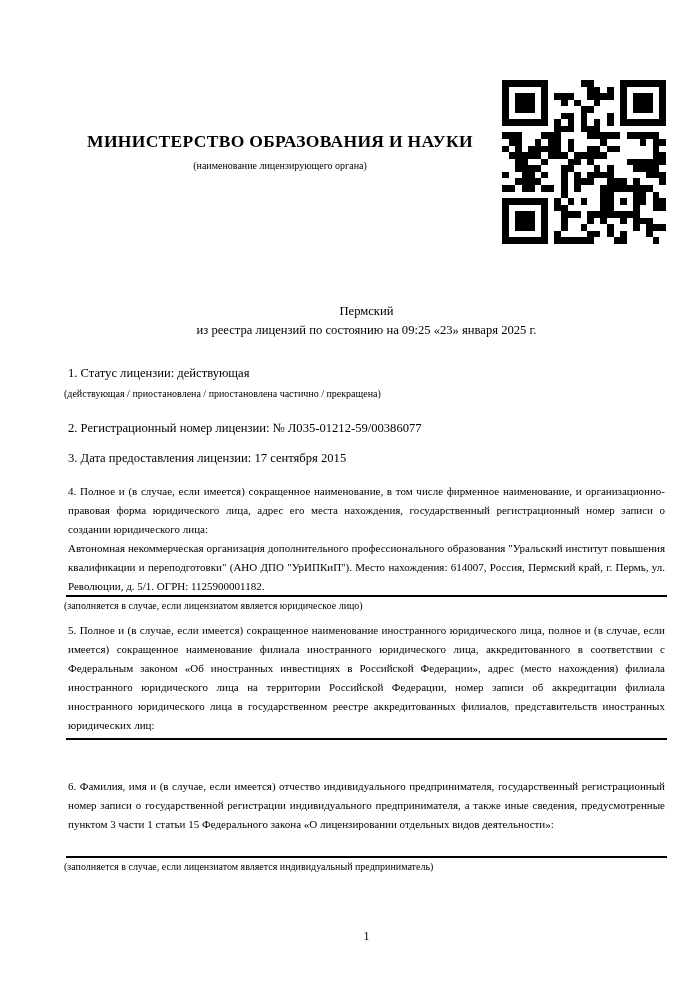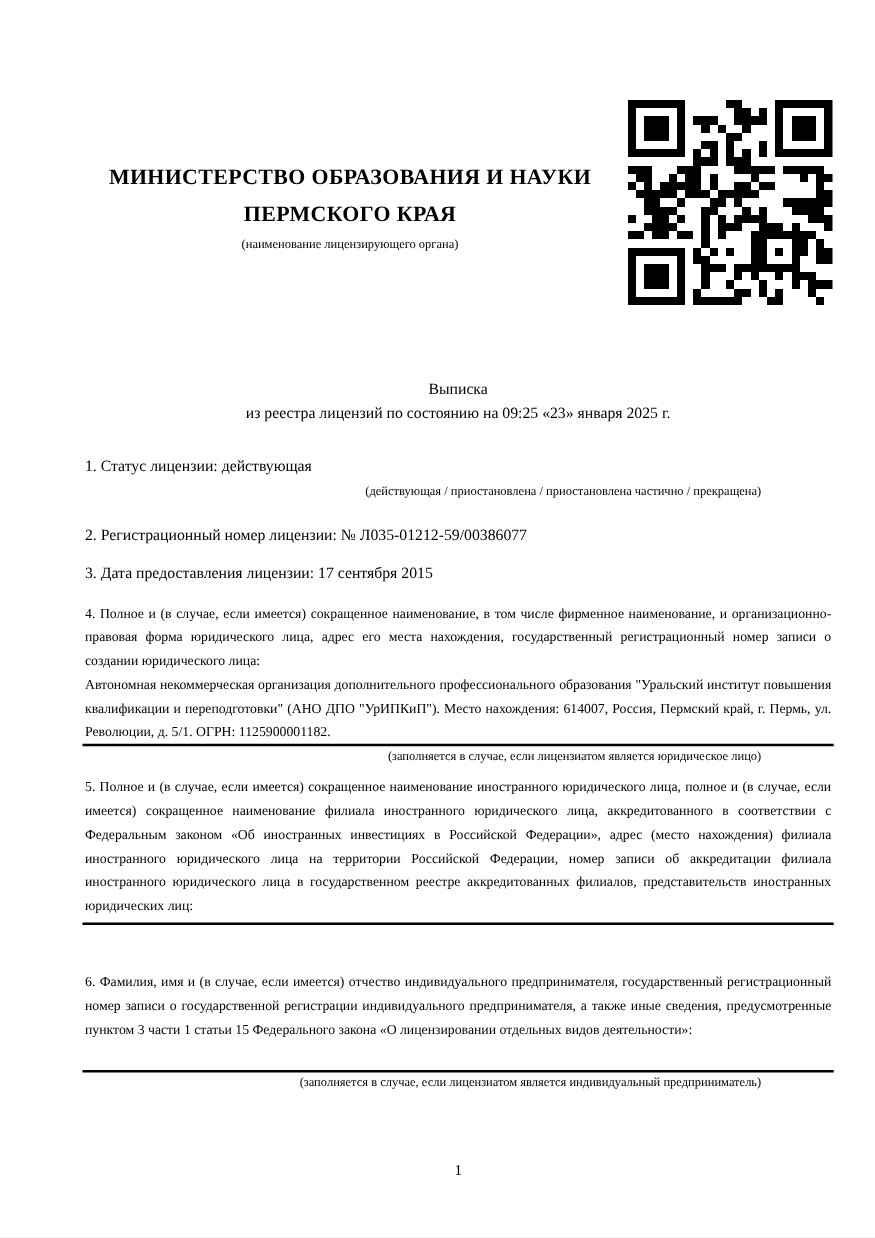--- a/index.html
+++ b/index.html
@@ -9,21 +9,21 @@
     overflow:hidden;margin:0 auto;
   }
   .abs{position:absolute;}
   .ministry{left:68px;top:126px;width:424px;text-align:center;}
   .ministry-name{font-weight:bold;font-size:17.5px;line-height:30px;letter-spacing:0.3px;}
   .ministry-caption{font-size:10px;line-height:14px;margin-top:3px;}
   .qr-box{left:502px;top:80px;width:164px;height:164px;}
   .doc-title{left:68px;top:302px;width:597px;text-align:center;font-size:12.6px;line-height:19px;}
   .field-line{left:68px;width:597px;font-size:12.6px;line-height:17px;}
   .para{left:68px;width:597px;font-size:11px;line-height:19px;text-align:justify;}
-  .caption-row{left:84px;width:597px;text-align:right;font-size:10px;line-height:13px;padding-right:72px;box-sizing:border-box;}
+  .caption-row{left:64px;width:597px;text-align:left;font-size:10px;line-height:13px;padding-right:72px;box-sizing:border-box;}
   .rule{left:66px;width:601px;height:2px;background:#000;}
   .page-number{left:68px;top:929px;width:597px;text-align:center;font-size:12px;}
 </style>
 </head>
 <body>
 
 <div class="page">
 
   <div class="abs qr-box">
     <svg id="qr-svg" width="164" height="164" viewBox="0 0 25 25" shape-rendering="crispEdges">
@@ -341,26 +341,25 @@
           <rect x="13" y="24" width="1" height="1"></rect>
           <rect x="17" y="24" width="1" height="1"></rect>
           <rect x="18" y="24" width="1" height="1"></rect>
           <rect x="23" y="24" width="1" height="1"></rect>
         </g>
       </svg>
   </div>
 
   <div class="abs ministry">
     <div class="ministry-name">МИНИСТЕРСТВО ОБРАЗОВАНИЯ И НАУКИ</div>
-    <div class="ministry-name">ПЕРМСКОГО КРАЯ</div>
     <div class="ministry-caption">(наименование лицензирующего органа)</div>
   </div>
 
   <div class="abs doc-title">
-    <div>Выписка</div>
+    <div>Пермский</div>
     <div>из реестра лицензий по состоянию на 09:25 «23» января 2025 г.</div>
   </div>
 
   <div class="abs field-line" style="top:365px">1. Статус лицензии: действующая</div>
   <div class="abs caption-row" style="top:387px">(действующая / приостановлена / приостановлена частично / прекращена)</div>
 
   <div class="abs field-line" style="top:420px">2. Регистрационный номер лицензии: № Л035-01212-59/00386077</div>
 
   <div class="abs field-line" style="top:450px">3. Дата предоставления лицензии: 17 сентября 2015</div>
 

